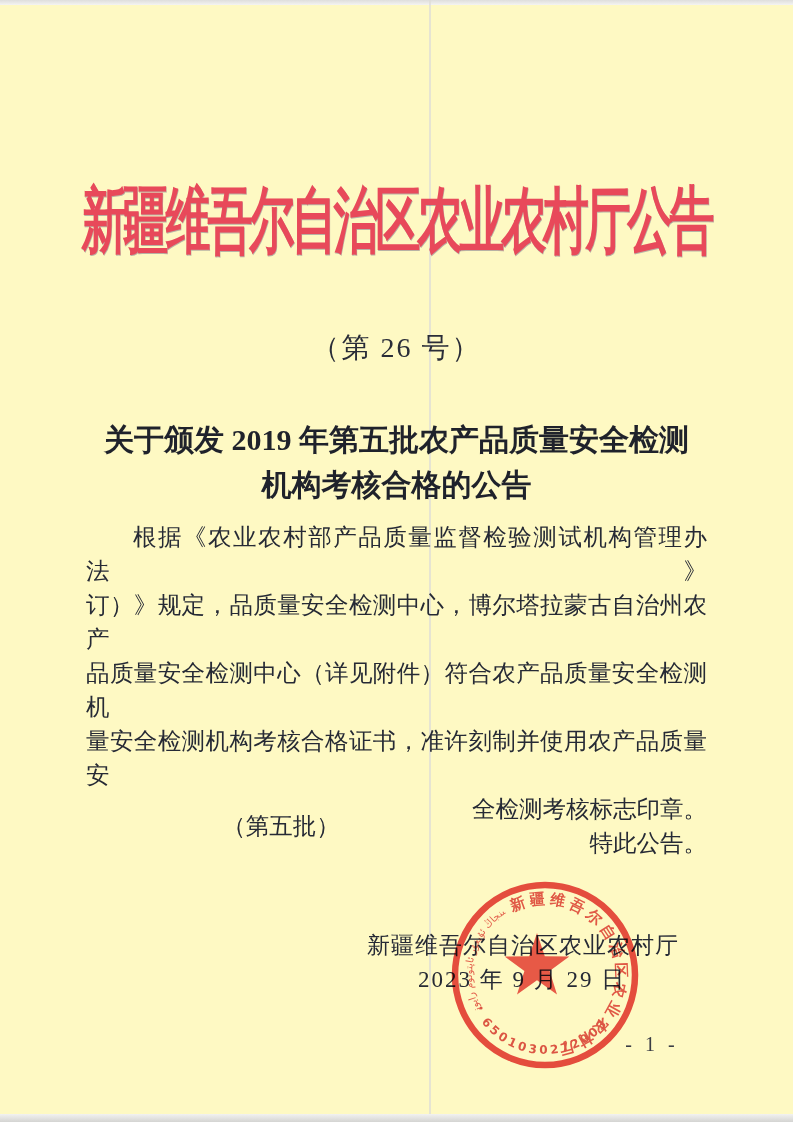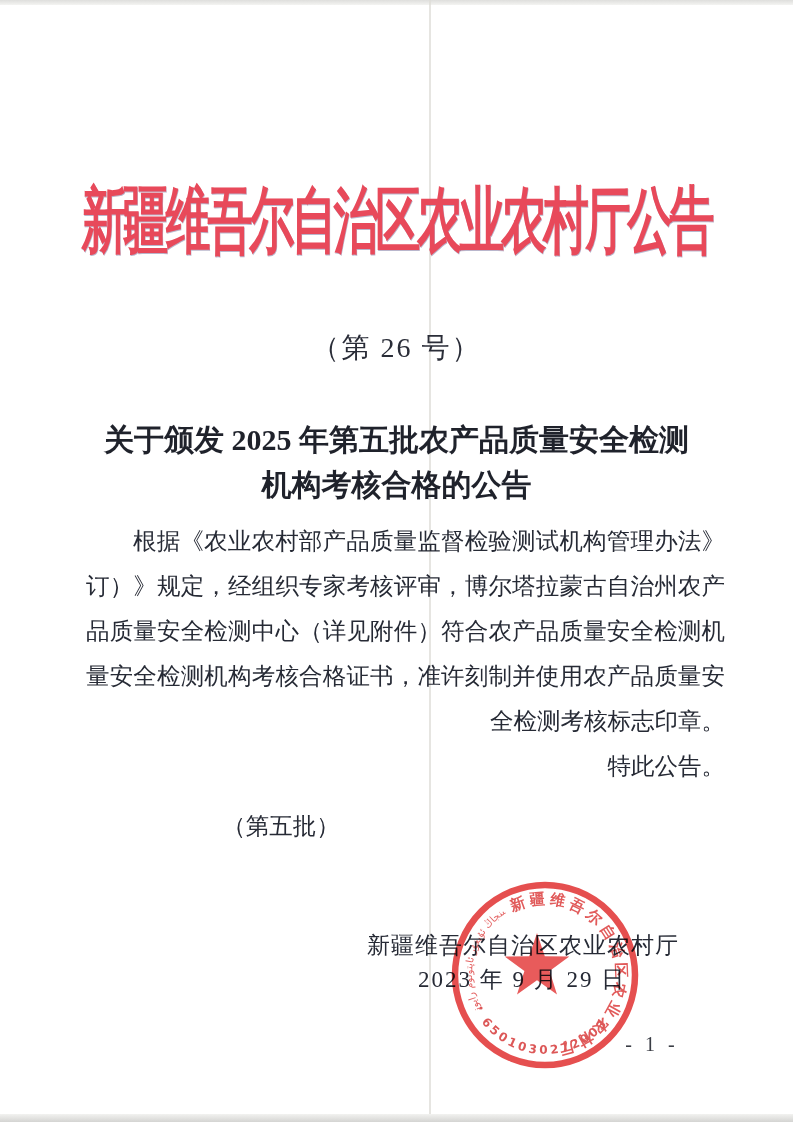--- a/index.html
+++ b/index.html
@@ -3,21 +3,21 @@
 <meta charset="utf-8">
 <style>
   html,body{margin:0;padding:0;}
   body{
     width:793px;height:1122px;
     font-family:"Liberation Serif","DejaVu Serif",serif;
     background:#e9e9e7;
   }
   .page{
     position:relative;width:793px;height:1122px;
-    background:#ffffff;overflow:hidden;color:#23262e;
+    background:#fef9c3;overflow:hidden;color:#23262e;
   }
   
   .edge-top{position:absolute;left:0;top:0;width:100%;height:5px;
     background:linear-gradient(180deg,#dededc, #f4f4f2);}
   .edge-bottom{position:absolute;left:0;bottom:0;width:100%;height:8px;
     background:linear-gradient(0deg,#d4d4d2,#f2f2f0);}
   .crease{position:absolute;top:0;left:429px;width:2px;height:100%;
     background:#dddcd7;opacity:.75;}
   
   .title-wrap{position:absolute;top:186px;left:0;width:100%;text-align:center;}
@@ -31,22 +31,22 @@
   }
   .doc-number{
     position:absolute;top:332px;left:0;width:100%;text-align:center;
     font-size:28px;line-height:32px;color:#2a2d38;letter-spacing:2px;
   }
   .heading{
     position:absolute;top:417px;left:60px;right:60px;text-align:center;
     font-size:30px;font-weight:bold;line-height:45px;color:#1f222b;
   }
   .body-block{
-    position:absolute;top:520px;left:86px;right:68px;
-    font-size:23.5px;line-height:45px;color:#262a35;font-family:Liberation Mono, monospace;
+    position:absolute;top:520px;left:86px;right:86px;
+    font-size:23.5px;line-height:34px;color:#262a35;
   }
   .bline{white-space:nowrap;text-align:right;}
   .bline.justify{text-align:justify;text-align-last:justify;white-space:normal;}
   .bline.first{text-indent:2em;}
   .bline.indent{text-indent:2em;}
   .attachment{
     position:absolute;top:810px;left:86px;right:60px;
     font-size:23.5px;line-height:33px;color:#262a35;
   }
   .att-l1{text-indent:2.6em;white-space:nowrap;}
@@ -77,27 +77,27 @@
   <div class="edge-top"></div>
   <div class="crease"></div>
 
   <div class="title-wrap">
     <span class="title-text">新疆维吾尔自治区农业农村厅公告</span>
   </div>
 
   <div class="doc-number">（第 26 号）</div>
 
   <div class="heading">
-    <div>关于颁发 2025 年第五批农产品质量安全检测</div>
+    <div>关于颁发 2019 年第五批农产品质量安全检测</div>
     <div>机构考核合格的公告</div>
   </div>
 
   <div class="body-block">
     <div class="bline first justify">根据《农业农村部产品质量监督检验测试机构管理办法》</div>
-    <div class="bline justify">订）》规定，经组织专家考核评审，博尔塔拉蒙古自治州农产</div>
+    <div class="bline justify">订）》规定，品质量安全检测中心，博尔塔拉蒙古自治州农产</div>
     <div class="bline justify">品质量安全检测中心（详见附件）符合农产品质量安全检测机</div>
     <div class="bline justify">量安全检测机构考核合格证书，准许刻制并使用农产品质量安</div>
     <div class="bline">全检测考核标志印章。</div>
     <div class="bline indent">特此公告。</div>
   </div>
 
   <div class="attachment">
     <div class="att-l2">（第五批）</div>
   </div>
 

